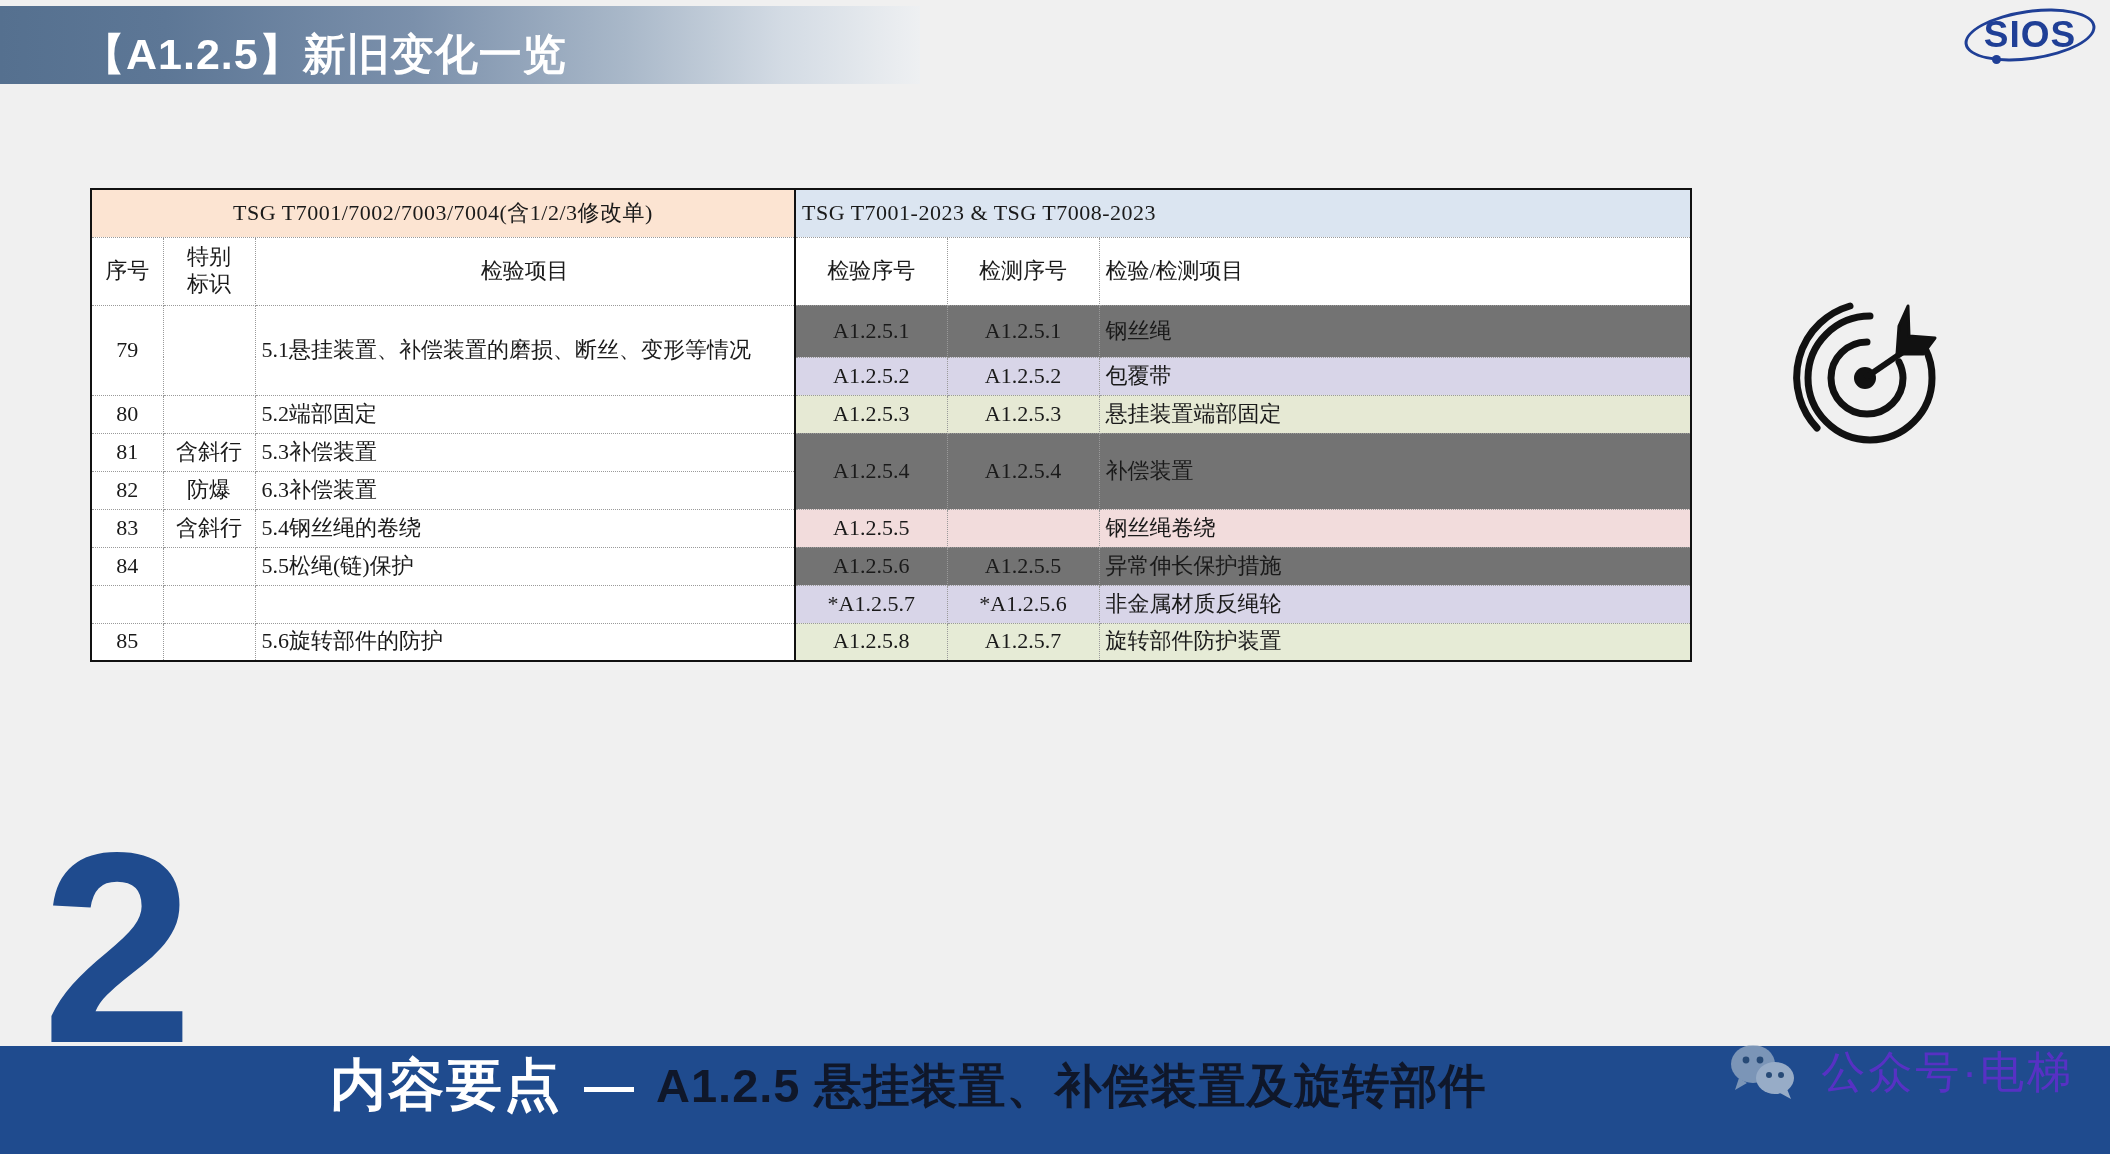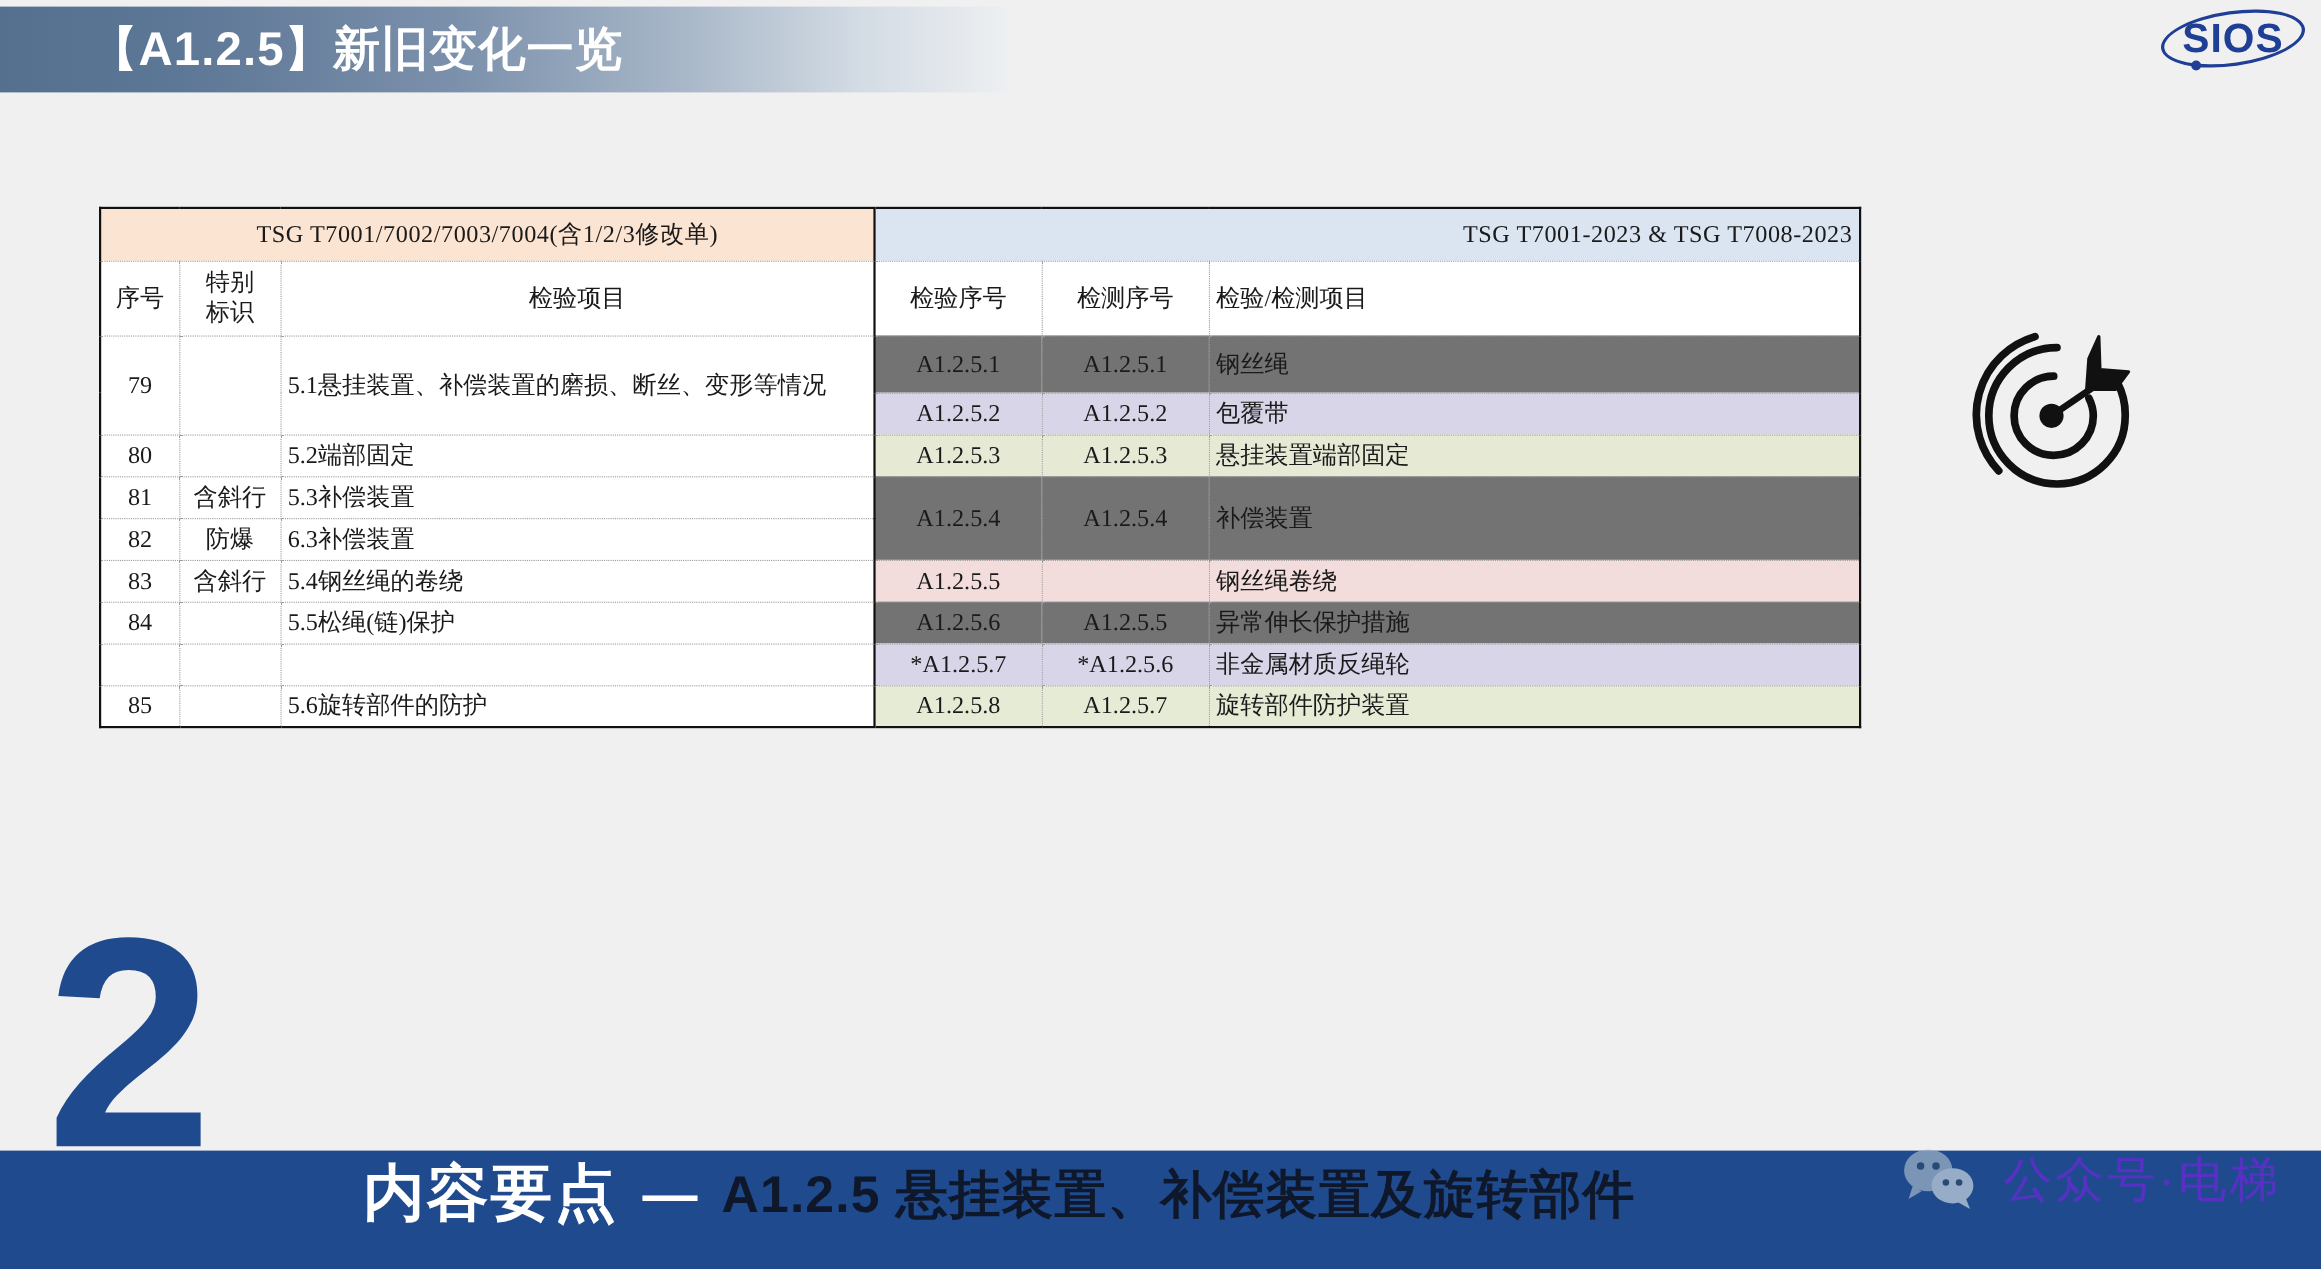--- a/index.html
+++ b/index.html
@@ -13,21 +13,21 @@
 
   
   .title-banner {
     position: absolute;
     left: 0; top: 6px;
     width: 920px; height: 78px;
     background: linear-gradient(90deg,
         #55708f 0%, #5d7796 18%, #7b90ab 45%,
         #a9b8c9 68%, #d3dbe4 85%, #eef0f2 100%);
     display: flex;
-    align-items: center;
+    align-items: flex-end;
   }
   .title-text {
     margin-left: 82px;
     color: #ffffff;
     font-family: "Liberation Sans", "DejaVu Sans", sans-serif;
     font-size: 43px;
     font-weight: bold;
     letter-spacing: 1px;
     white-space: nowrap;
   }
@@ -119,21 +119,21 @@
 
   .hdr-old {
     background: #fce4d2;
     text-align: center;
     font-size: 24px;
     letter-spacing: 0.5px;
     height: 48px;
   }
   .hdr-new {
     background: #dbe5f1;
-    text-align: right;
+    text-align: left;
     font-size: 24px;
     letter-spacing: 0.5px;
     height: 48px;
     margin-left: 35px;
   }
   .col-hdr {
     text-align: center;
     height: 68px;
     font-size: 23px;
   }

